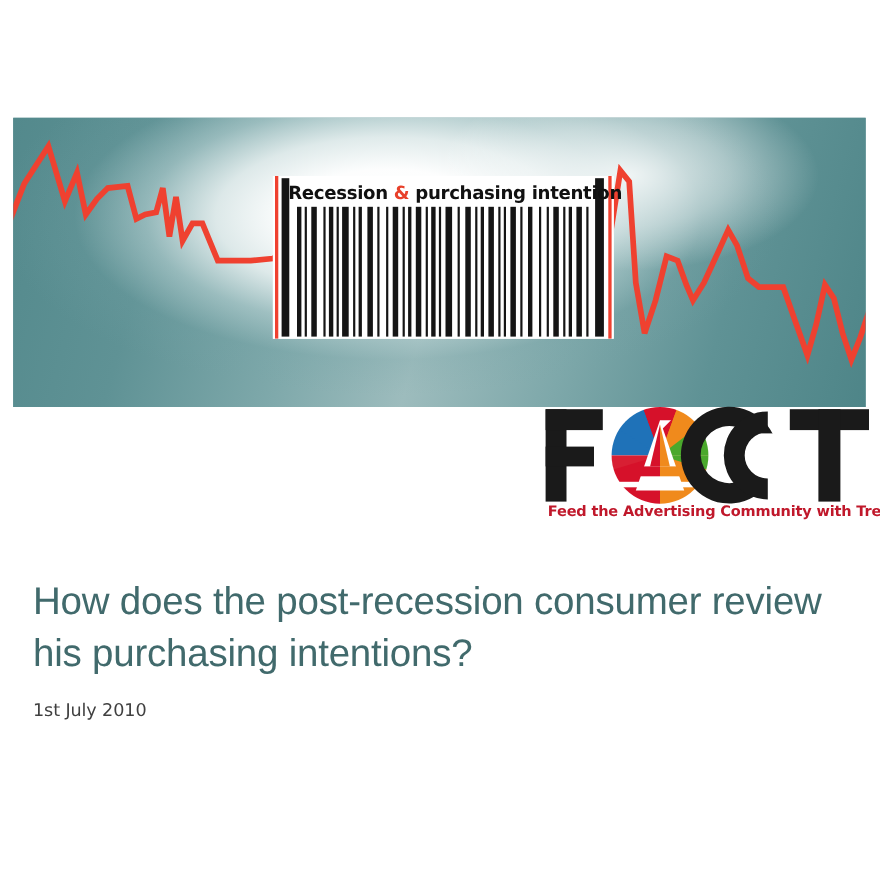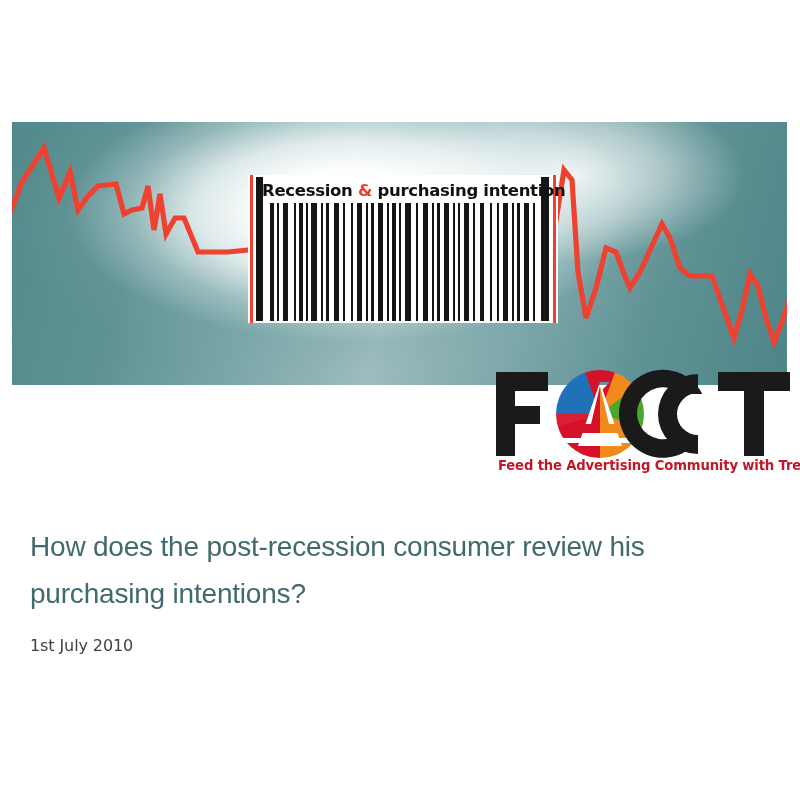--- a/index.html
+++ b/index.html
@@ -20,21 +20,21 @@
     position: relative;
     width: 800px;
     height: 800px;
     background: #ffffff;
   }
 
   
   .hero {
     position: absolute;
     left: 12px;
-    top: 122px;
+    top: 107px;
     width: 775px;
     height: 263px;
     overflow: hidden;
     background: #4e8589;
     text-align: center;
   }
   .hero-bg {
     position: absolute;
     inset: 0;
     background:
@@ -128,21 +128,21 @@
   
   .title-block {
     position: absolute;
     left: 30px;
     top: 523px;
     width: 740px;
   }
   .slide-title {
     font-family: "Liberation Sans", sans-serif;
     font-weight: normal;
-    font-size: 28px;
+    font-size: 35px;
     line-height: 47px;
     color: #416a6c;
     letter-spacing: -0.2px;
     margin: 0;
     white-space: pre-line;
   }
   .slide-date {
     margin-top: 19px;
     font-family: "DejaVu Sans", sans-serif;
     font-size: 16px;

